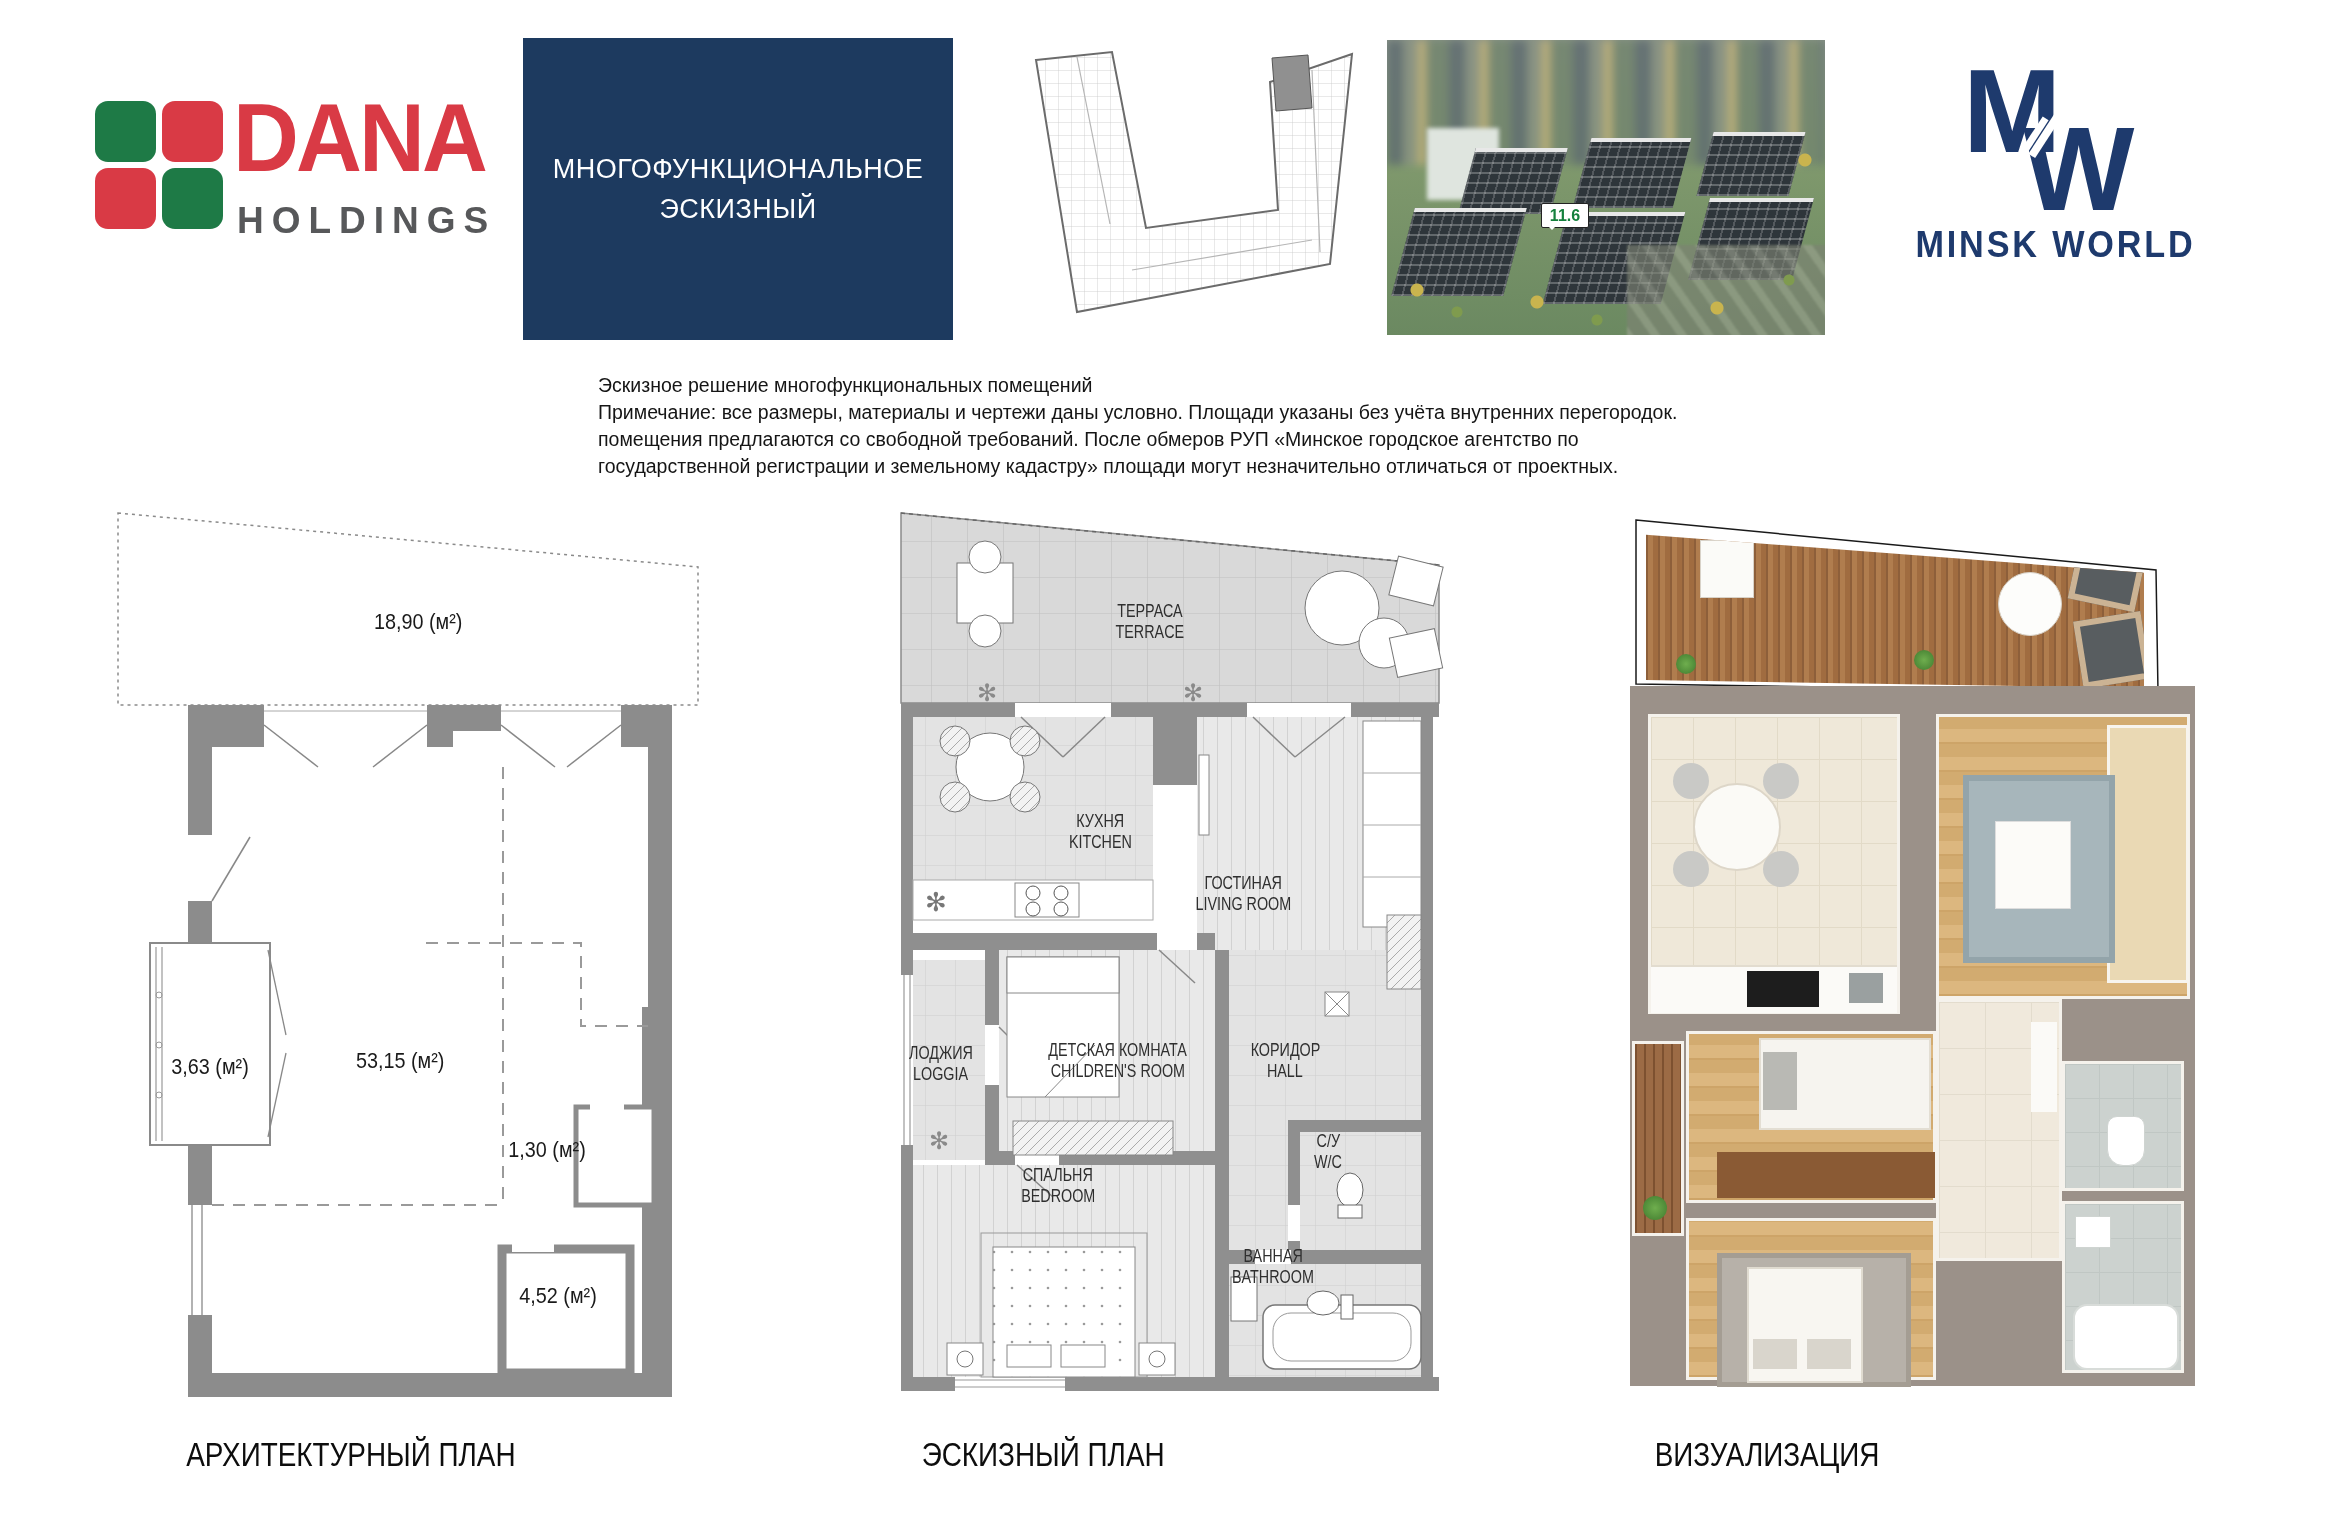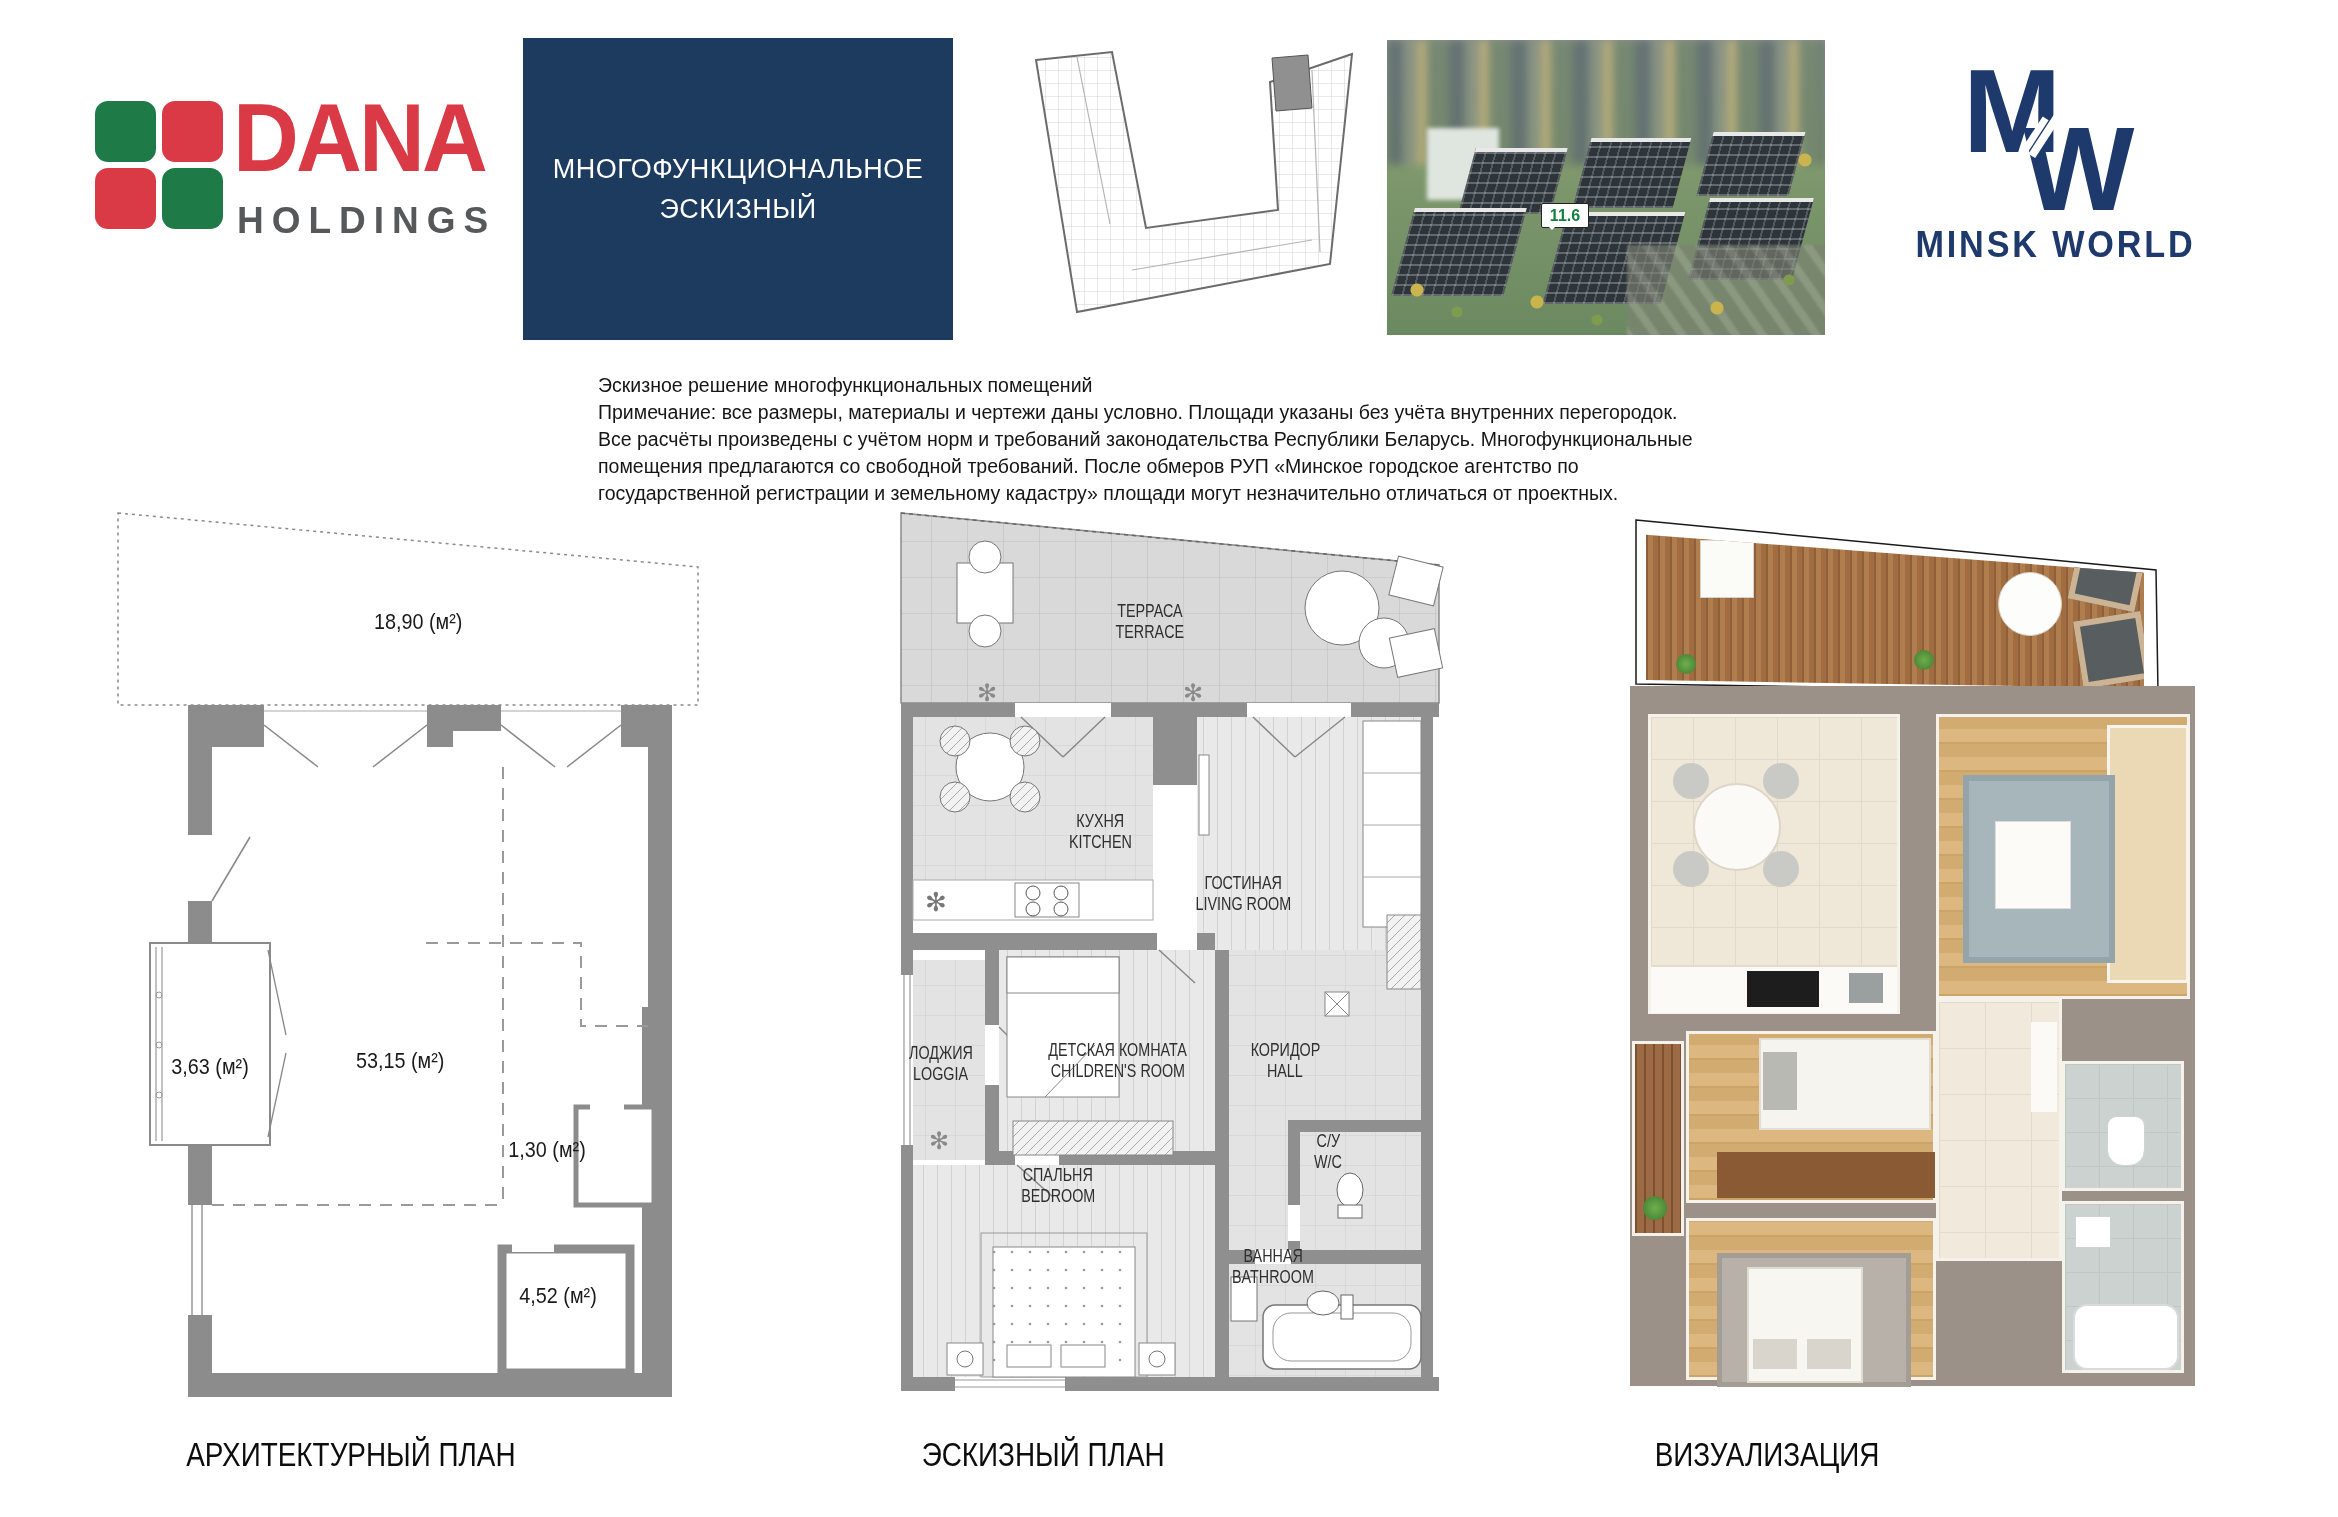--- a/index.html
+++ b/index.html
@@ -145,21 +145,20 @@
       <text x="60" y="158" font-family="Liberation Sans" font-weight="bold" font-size="118" fill="#1e3a6d">W</text>
       <rect x="92" y="12" width="8" height="100" fill="#ffffff" transform="rotate(33 96 62)"></rect>
       <rect x="52" y="58" width="7" height="100" fill="#ffffff" transform="rotate(33 55 108)"></rect>
     </svg>
     <div id="minsk-name" style="color:#1e3a6d">MINSK WORLD</div>
   </div>
 
   <div class="abs" id="disclaimer">
     <div class="dline">Эскизное решение многофункциональных помещений</div>
     <div class="dline">Примечание: все размеры, материалы и чертежи даны условно. Площади указаны без учёта внутренних перегородок.</div>
-    <div class="dline">Все расчёты произведены с учётом норм и требований законодательства Республики Беларусь. Многофункциональные</div>
     <div class="dline">помещения предлагаются со свободной требований. После обмеров РУП «Минское городское агентство по</div>
     <div class="dline">государственной регистрации и земельному кадастру» площади могут незначительно отличаться от проектных.</div>
   </div>
 
   <div class="abs" id="arch-plan">
     <svg width="600" height="940" viewBox="0 0 600 940">
 
       <polygon points="8,8 588,62 588,200 8,200" fill="#ffffff" stroke="#8a8a8a" stroke-width="1.5" stroke-dasharray="3,4"></polygon>
 
       <g fill="#8c8c8c">

